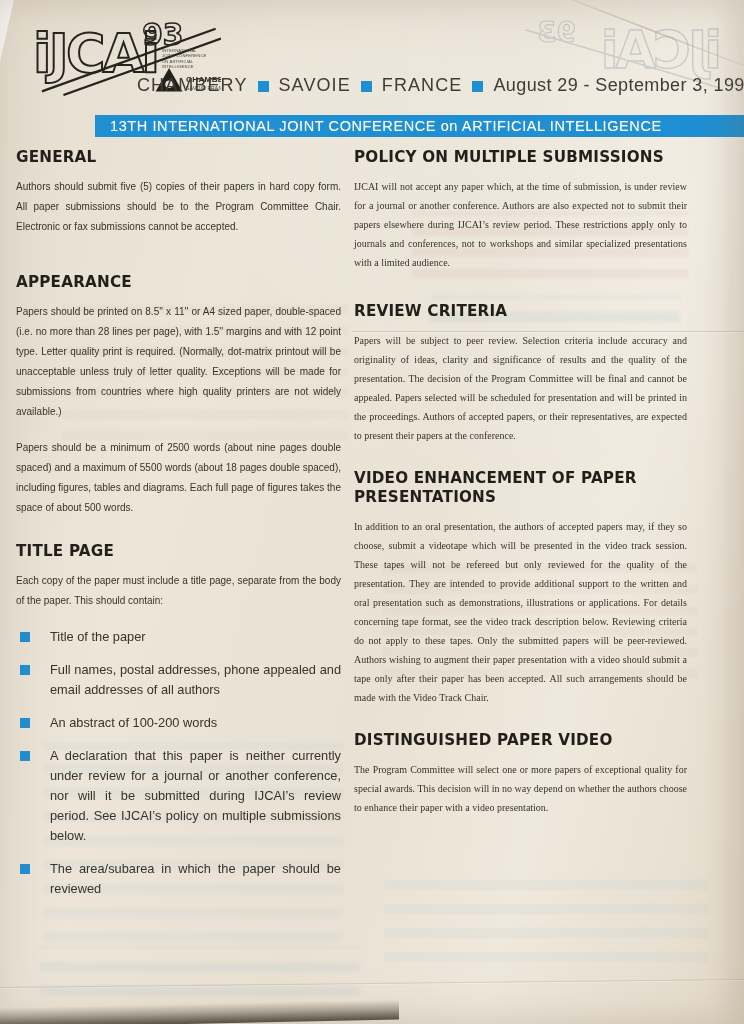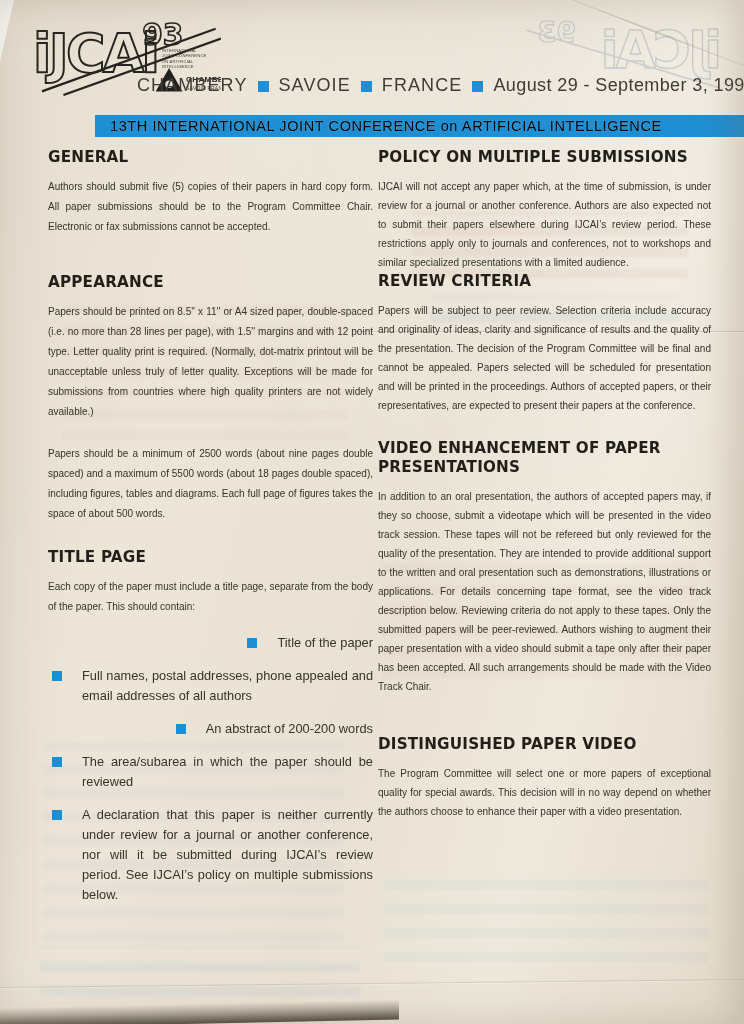--- a/index.html
+++ b/index.html
@@ -46,41 +46,41 @@
   .logo-city{font-size:9px;font-weight:bold;fill:#2c2a24;letter-spacing:.4px;}
   .logo-region{font-size:5.6px;fill:#45423a;letter-spacing:.3px;}
   
   .loc-line{position:absolute;top:75px;left:137px;white-space:nowrap;
     font-size:18px;letter-spacing:1.1px;color:#3f3c36;}
   .sq{display:inline-block;width:11px;height:11px;background:#1f8fd4;
     margin:0 10px;position:relative;top:1px;}
   .dates{letter-spacing:.4px;}
   
   .banner{position:absolute;top:115px;left:95px;right:0;height:22px;
-    background:#1f8fd4;color:#000000;font-size:14.5px;line-height:22px;
+    background:#1f8fd4;color:#ffffff;font-size:14.5px;line-height:22px;
     letter-spacing:.6px;padding-left:15px;white-space:nowrap;
     text-shadow:0 0 1px rgba(255,255,255,.4);}
   
-  .cols{position:absolute;top:148px;left:48px;width:675px;
-    display:grid;grid-template-columns:325px 333px;column-gap:5px;}
+  .cols{position:absolute;top:148px;left:16px;width:675px;
+    display:grid;grid-template-columns:325px 333px;column-gap:13px;}
   h3.sec{margin:0 0 10px;font-family:"DejaVu Sans",sans-serif;font-weight:bold;
     font-size:15.2px;letter-spacing:.2px;color:#221f1a;line-height:19px;}
   .body-txt{margin:0;font-size:10px;line-height:20px;text-align:justify;
     color:#373329;}
-  .col-right .body-txt{line-height:19px;}
+  .col-right .body-txt{line-height:19px;font-family:Liberation Serif, serif;}
   .sec-block{margin:0;}
   .mb-general{margin-bottom:36px;}
-  .mb-appearance{margin-bottom:22px;}
+  .mb-appearance{margin-bottom:16px;}
   .mb-length{margin-bottom:24px;}
-  .mb-policy{}
+  .mb-policy{margin-bottom:30px;}
   .mb-review{margin-bottom:24px;}
-  .mb-video{margin-bottom:39px;}
+  .mb-video{margin-bottom:24px;}
   .intro{margin-bottom:16px;}
   .bullets{list-style:none;margin:0;padding:0;}
-  .bullets li{display:flex;margin-bottom:13px;justify-content:flex-end;}
+  .bullets li{display:flex;margin-bottom:13px;}
   .b-sq{flex:0 0 10px;width:10px;height:10px;background:#1f8fd4;margin:5px 20px 0 4px;}
   .b-txt{font-size:12.8px;line-height:20px;text-align:justify;color:#373329;}
 </style>
 </head>
 <body>
 
 <div class="paper">
 
   <div class="corner-white-tl"></div>
   <div class="crease-tr"></div>
@@ -151,29 +151,29 @@
           <li>
             <span class="b-sq"></span>
             <span class="b-txt">Title of the paper</span>
           </li>
           <li>
             <span class="b-sq"></span>
             <span class="b-txt">Full names, postal addresses, phone appealed and email addresses of all authors</span>
           </li>
           <li>
             <span class="b-sq"></span>
-            <span class="b-txt">An abstract of 200-200 words</span>
+            <span class="b-txt">An abstract of 100-200 words</span>
+          </li>
+          <li>
+            <span class="b-sq"></span>
+            <span class="b-txt">A declaration that this paper is neither currently under review for a journal or another conference, nor will it be submitted during IJCAI’s review period. See IJCAI’s policy on multiple submissions below.</span>
           </li>
           <li>
             <span class="b-sq"></span>
             <span class="b-txt">The area/subarea in which the paper should be reviewed</span>
-          </li>
-          <li>
-            <span class="b-sq"></span>
-            <span class="b-txt">A declaration that this paper is neither currently under review for a journal or another conference, nor will it be submitted during IJCAI’s review period. See IJCAI’s policy on multiple submissions below.</span>
           </li>
         </ul>
       </div>
     </div>
 
     <div class="col-right">
       <div class="sec-block mb-policy">
         <h3 class="sec">POLICY ON MULTIPLE SUBMISSIONS</h3>
         <p class="body-txt">IJCAI will not accept any paper which, at the time of submission, is under review for a journal or another conference.  Authors are also expected not to submit their papers elsewhere during IJCAI’s review period. These restrictions apply only to journals and conferences, not to workshops and similar specialized presentations with a limited audience.</p>
       </div>

